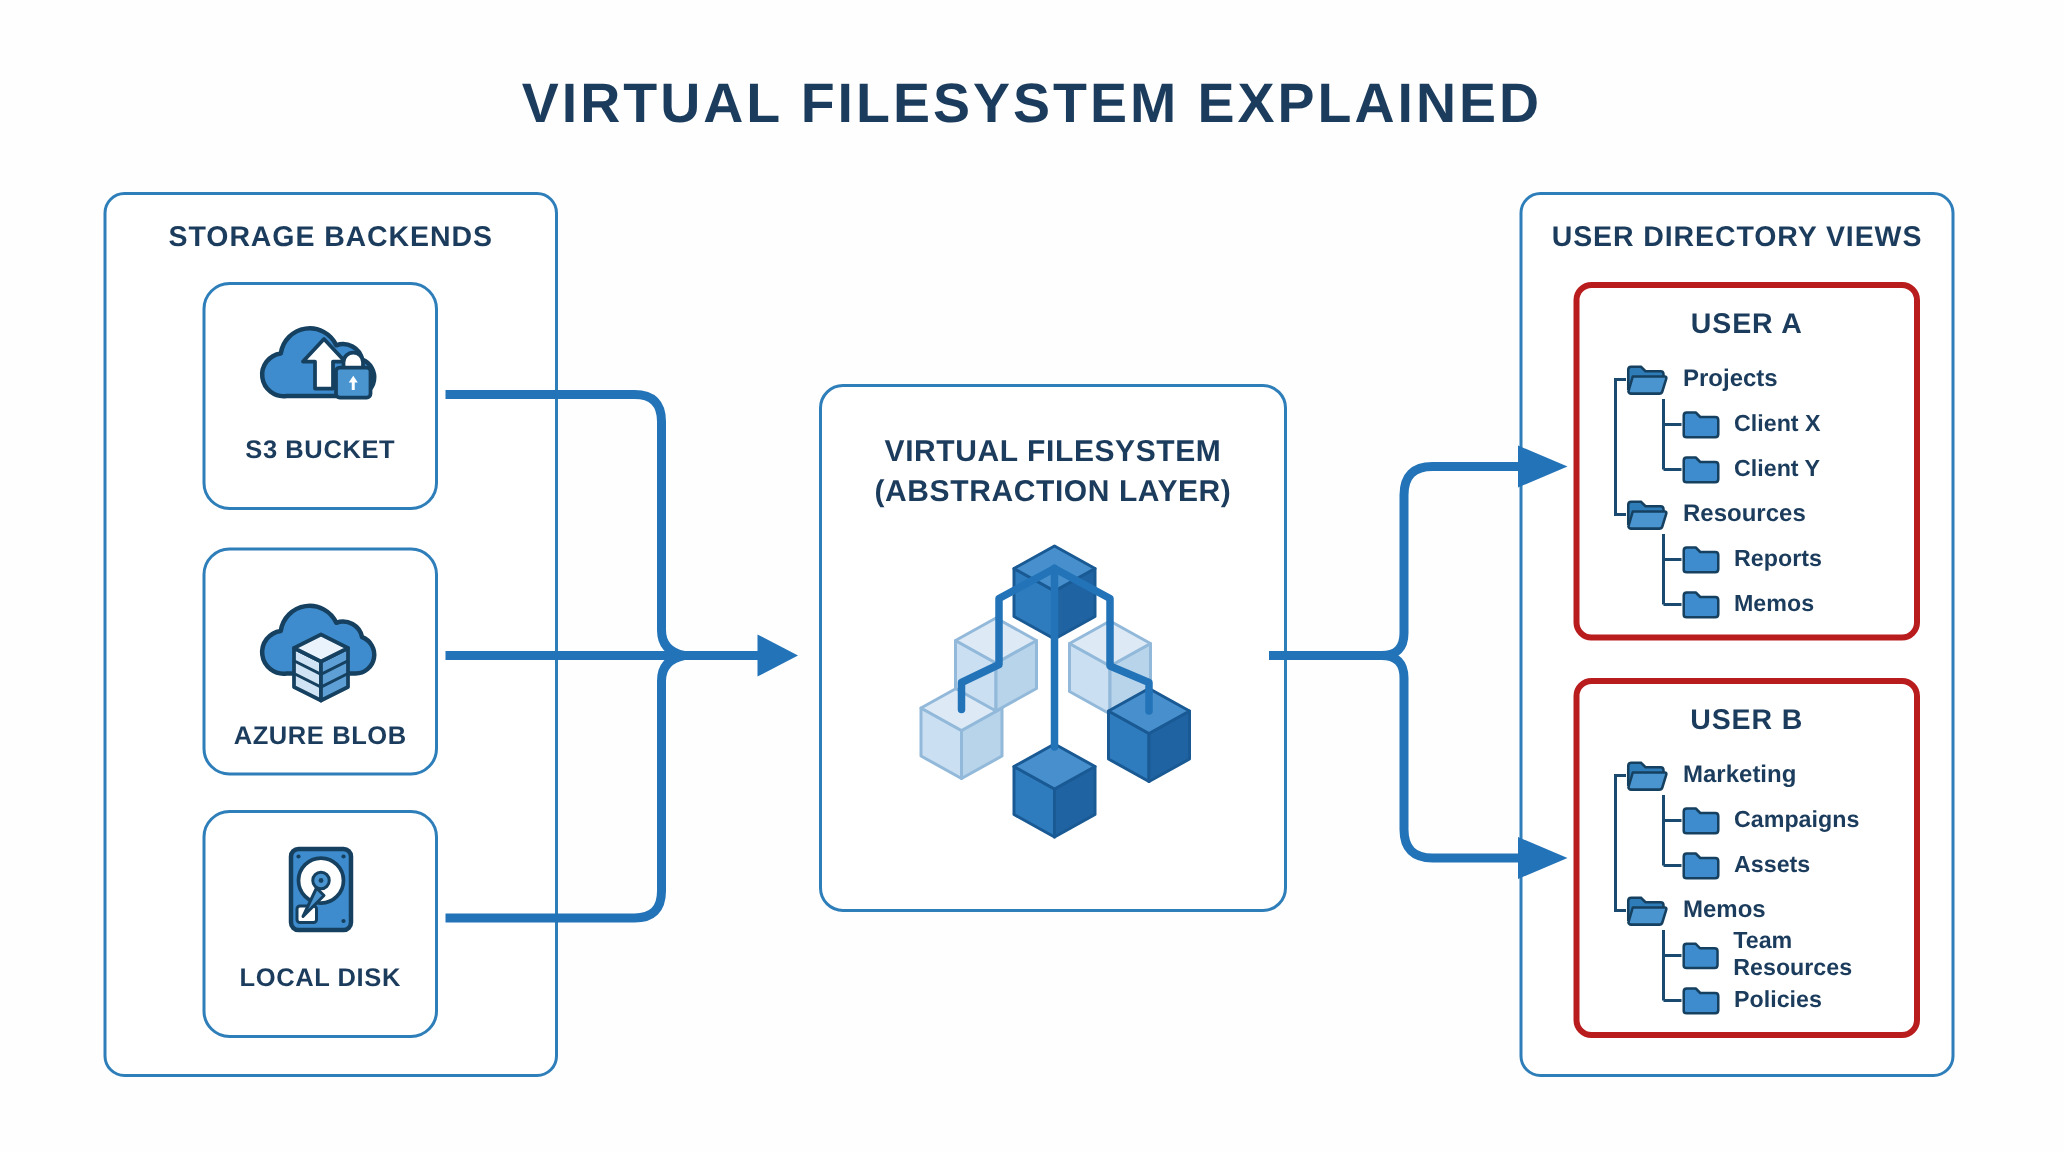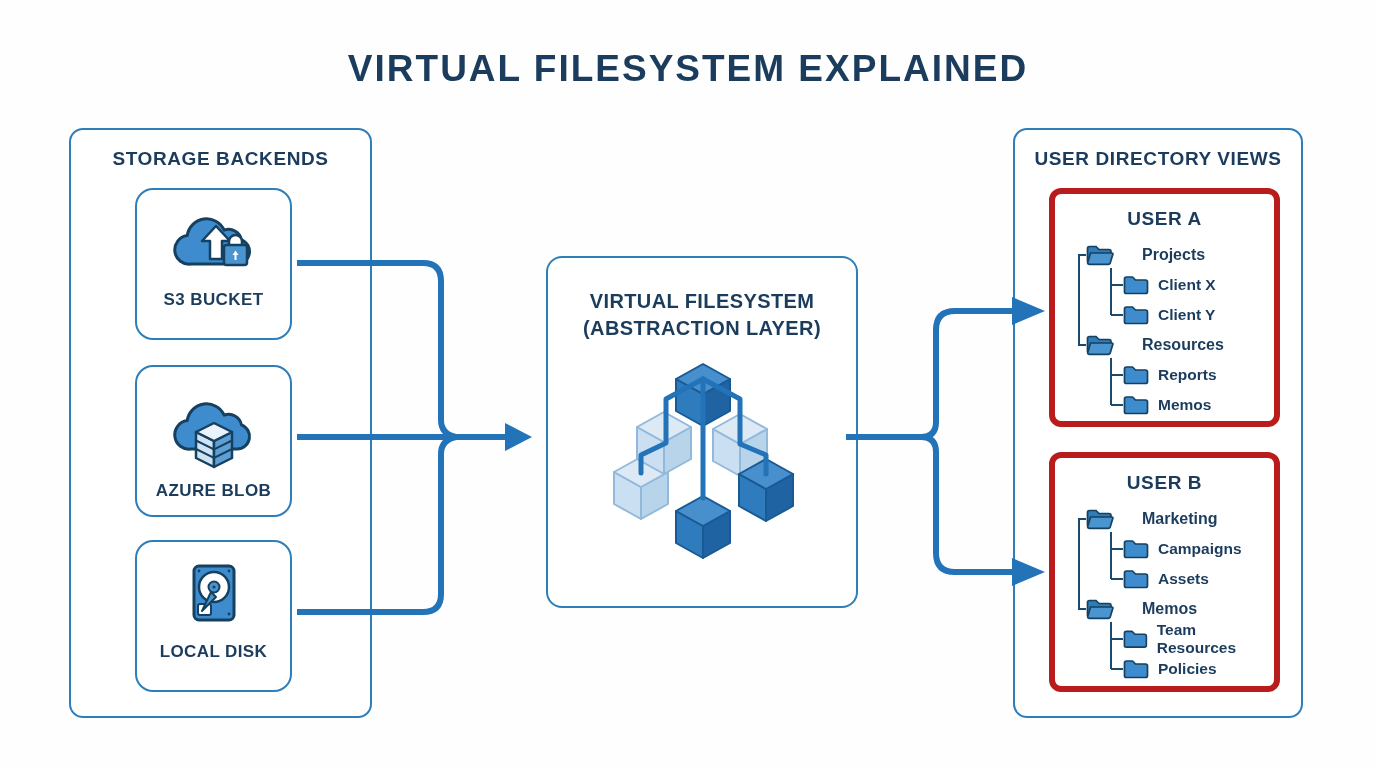--- a/index.html
+++ b/index.html
@@ -31,32 +31,32 @@
   }
   .bb-1{top:58px;} .bb-2{top:235px;justify-content:center;} .bb-3{top:410px;}
   .vfs-panel{left:533px;top:256px;width:312px;height:352px;border-radius:16px;margin-left:13px;}
   .vfs-title{
     position:absolute;top:30px;left:0;width:100%;text-align:center;
     font-size:20px;font-weight:600;color:#1b3c5c;line-height:27px;letter-spacing:0.4px;
   }
   .cube-svg{position:absolute;left:35px;top:84px;}
   .views-panel{left:1013px;top:128px;width:290px;height:590px;}
   .user-box{
-    position:absolute;left:34px;width:231px;border:6px solid #b91c1c;border-radius:12px;
+    position:absolute;left:34px;width:231px;border:4px solid #b91c1c;border-radius:12px;
     background:#ffffff;box-sizing:border-box;
   }
   .ub-a{top:58px;height:239px;} .ub-b{top:322px;height:240px;padding-left:44px;}
   .user-title{
     position:absolute;top:14px;left:0;width:100%;text-align:center;
     font-size:19px;font-weight:600;letter-spacing:0.6px;color:#1b3c5c;
   }
   .tree-lines{position:absolute;left:0;top:0;}
   .trow{position:absolute;height:26px;display:flex;align-items:center;}
   .trow .flabel{color:#1b3c5c;font-weight:600;}
-  .trow.parent{left:31px;} .trow.parent .flabel{font-size:16px;margin-left:28px;}
+  .trow.parent{left:31px;} .trow.parent .flabel{font-size:16px;margin-left:10px;}
   .trow.child{left:68px;}  .trow.child .flabel{font-size:15.5px;margin-left:9px;}
   .r1{top:48px;} .r2{top:78px;} .r3{top:108px;text-align:right;} .r4{top:138px;} .r5{top:168px;} .r6{top:198px;}
   .connector-overlay{position:absolute;left:0;top:0;z-index:5;pointer-events:none;}
 </style>
 </head>
 <body>
 
 <div class="stage">
 
   <h1 class="page-title">VIRTUAL FILESYSTEM EXPLAINED</h1>

